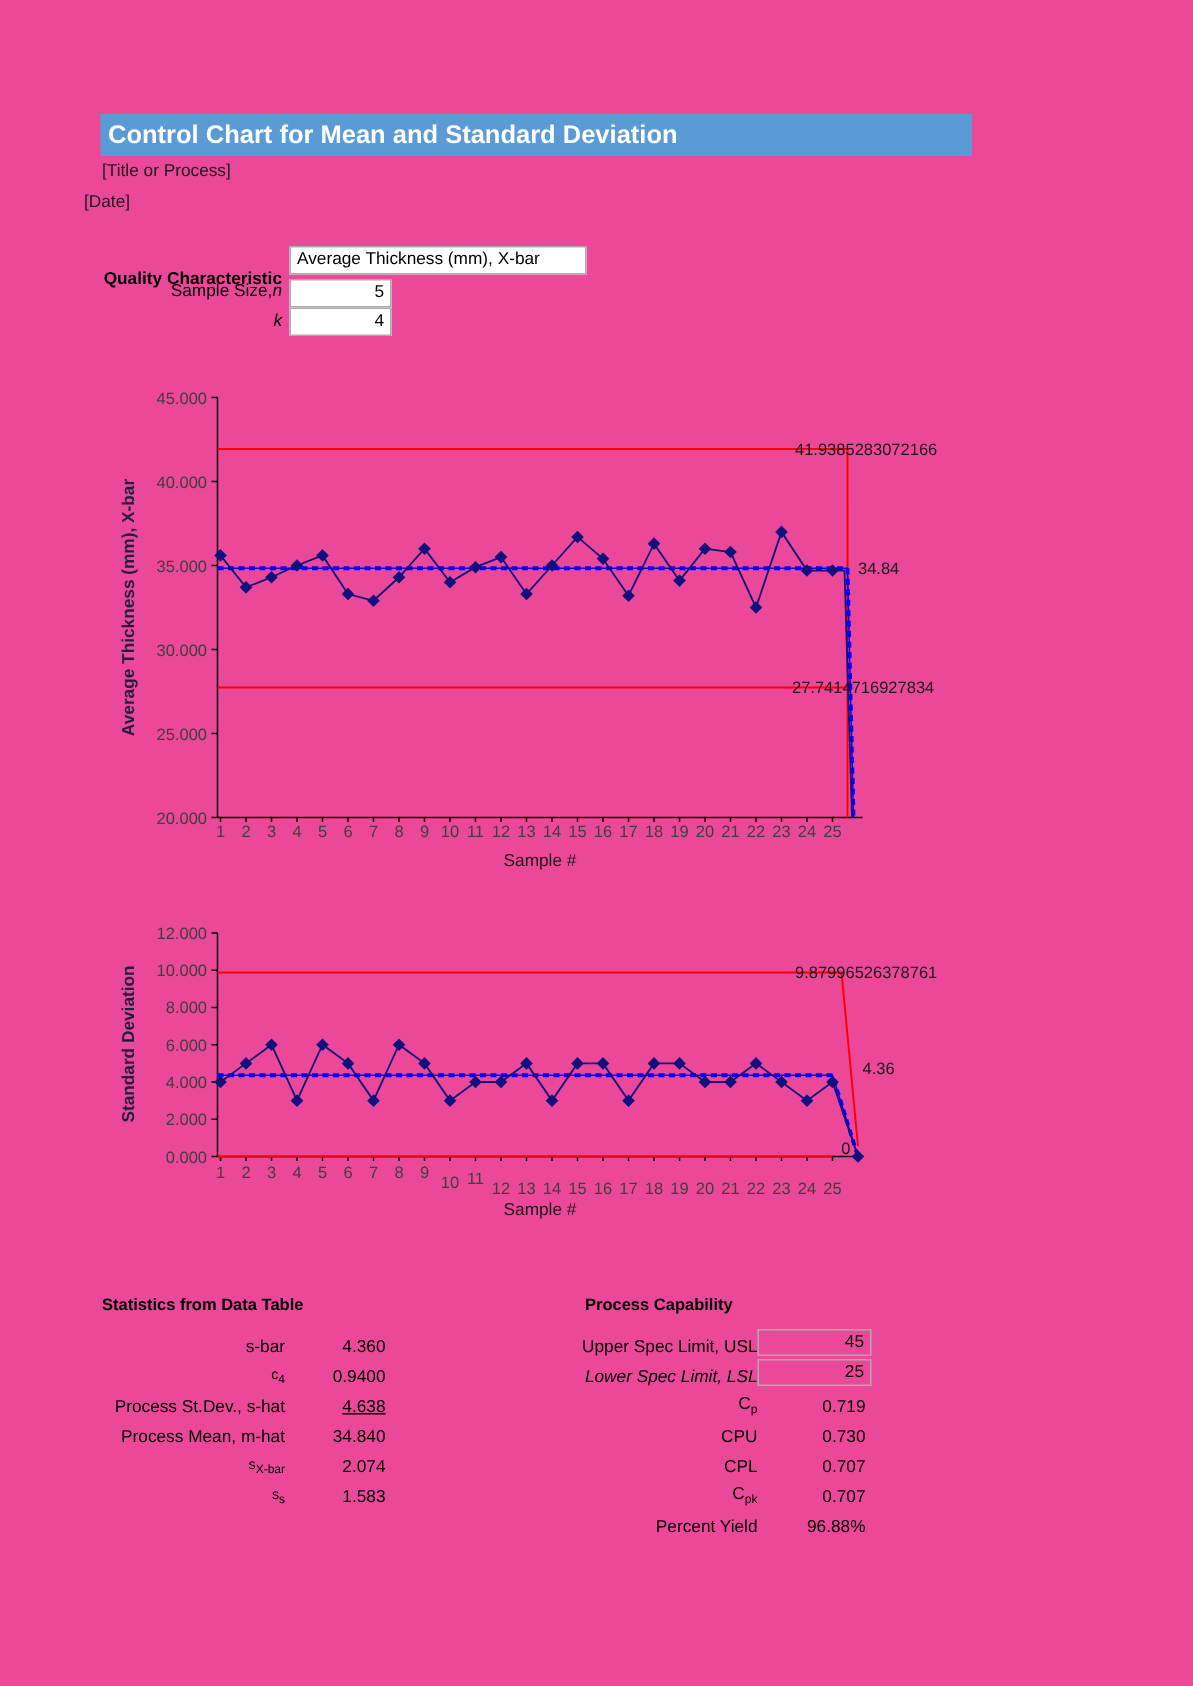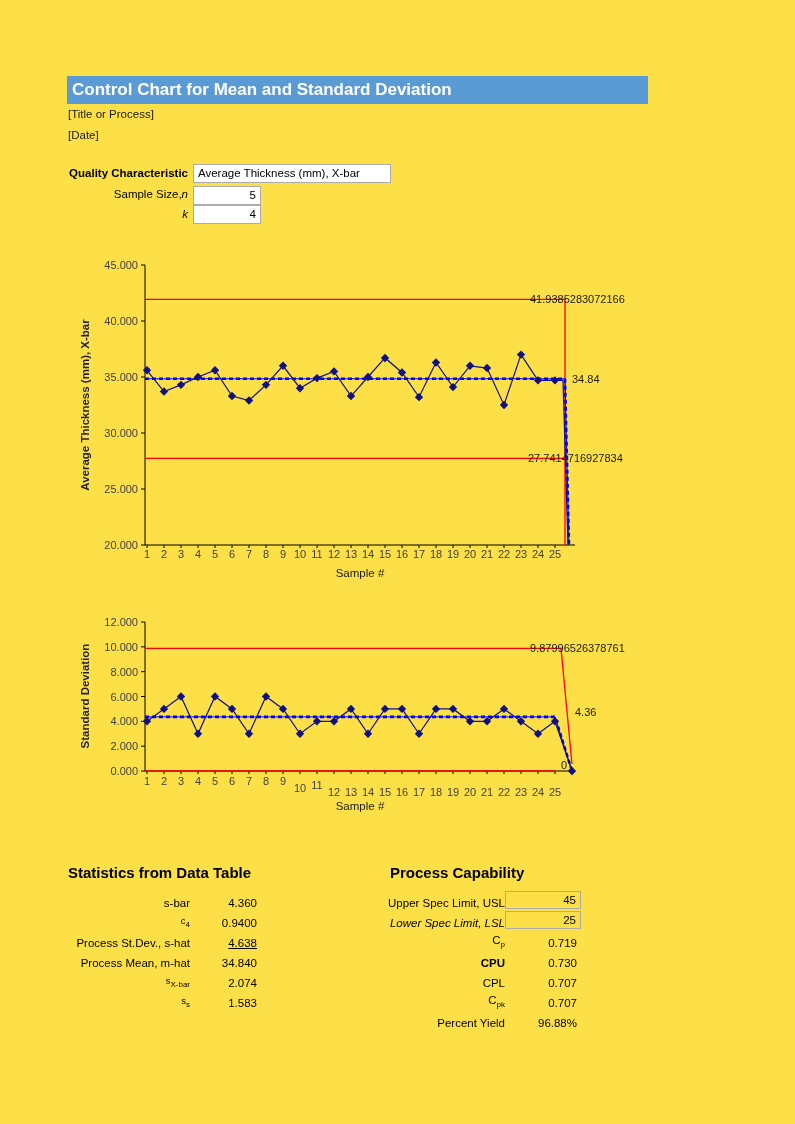--- a/index.html
+++ b/index.html
@@ -1,49 +1,49 @@
 <!DOCTYPE html>
 <html><head>
 <meta charset="utf-8">
 <style>
   html,body{margin:0;padding:0;background:#fff;}
-  .page{position:relative;width:795px;height:1124px;background:#fde047;
+  .page{position:relative;width:795px;height:1124px;background:#ec4899;
         font-family:"Liberation Sans",sans-serif;color:#000;overflow:hidden;}
   .abs{position:absolute;}
   .banner{left:67px;top:76px;width:581px;height:28px;background:#5b9bd5;}
   .banner-title{font-size:17px;font-weight:bold;color:#ffffff;line-height:28px;padding-left:5px;
                 white-space:nowrap;}
   .subtle{font-size:11.5px;color:#1a1a1a;text-align:right;}
   .lbl{font-size:11.5px;text-align:right;white-space:nowrap;}
-  .bold{font-weight:bold;}
+  .bold{font-weight:bold;margin-top:13px;}
   .ital{font-style:italic;}
   .inputbox{border:1px solid #ababab;background:#fff;font-size:11.5px;line-height:17px;}
   .inputbox.leftal{padding-left:4px;}
   .inputbox.rightal{text-align:right;padding-right:4px;}
   svg text{font-family:"Liberation Sans",sans-serif;}
   .stat-table{width:260px;}
-  .stat-title{font-size:15px;font-weight:bold;margin-bottom:8px;white-space:nowrap;}
+  .stat-title{font-size:11px;font-weight:bold;margin-bottom:8px;white-space:nowrap;}
   .trow{display:flex;align-items:flex-end;height:20px;}
   .tlabel{font-size:11.5px;text-align:right;white-space:nowrap;}
   .tlabel.small{font-size:9.5px;}
   .tvalue{font-size:11.5px;text-align:right;padding-right:4px;}
   .tvalue.boxed{border:1px solid #ababab;height:16px;line-height:16px;}
   sub{font-size:8px;}
 </style>
 </head>
 <body>
 
 <div class="page">
 
   <div class="abs banner">
     <div class="banner-title">Control Chart for Mean and Standard Deviation</div>
   </div>
 
   <div class="abs subtle" style="left:68px;top:108px;">[Title or Process]</div>
-  <div class="abs subtle" style="left:68px;top:129px;">[Date]</div>
+  <div class="abs subtle" style="left:56px;top:129px;">[Date]</div>
 
   <div class="abs lbl bold" style="left:20px;top:167px;width:168px;">Quality Characteristic</div>
   <div class="abs inputbox leftal" style="left:193px;top:164px;width:192px;height:17px;">Average Thickness (mm), X-bar</div>
 
   <div class="abs lbl" style="left:20px;top:188px;width:168px;">
     <span>Sample Size,</span><span class="ital">n</span>
   </div>
   <div class="abs inputbox rightal" style="left:193px;top:186px;width:62px;height:17px;">5</div>
 
   <div class="abs lbl ital" style="left:20px;top:208px;width:168px;">k</div>
@@ -295,21 +295,21 @@
         </div>
         <div class="trow">
           <div class="tlabel" style="width: 175px; font-style: italic;">Lower Spec Limit, LSL</div>
           <div class="tvalue boxed" style="width: 70px;">25</div>
         </div>
         <div class="trow">
           <div class="tlabel" style="width: 175px;">C<sub>p</sub></div>
           <div class="tvalue" style="width: 72px;">0.719</div>
         </div>
         <div class="trow">
-          <div class="tlabel" style="width: 175px; font-weight: bold;">CPU</div>
+          <div class="tlabel" style="width: 175px;">CPU</div>
           <div class="tvalue" style="width: 72px;">0.730</div>
         </div>
         <div class="trow">
           <div class="tlabel" style="width: 175px;">CPL</div>
           <div class="tvalue" style="width: 72px;">0.707</div>
         </div>
         <div class="trow">
           <div class="tlabel" style="width: 175px;">C<sub>pk</sub></div>
           <div class="tvalue" style="width: 72px;">0.707</div>
         </div>

